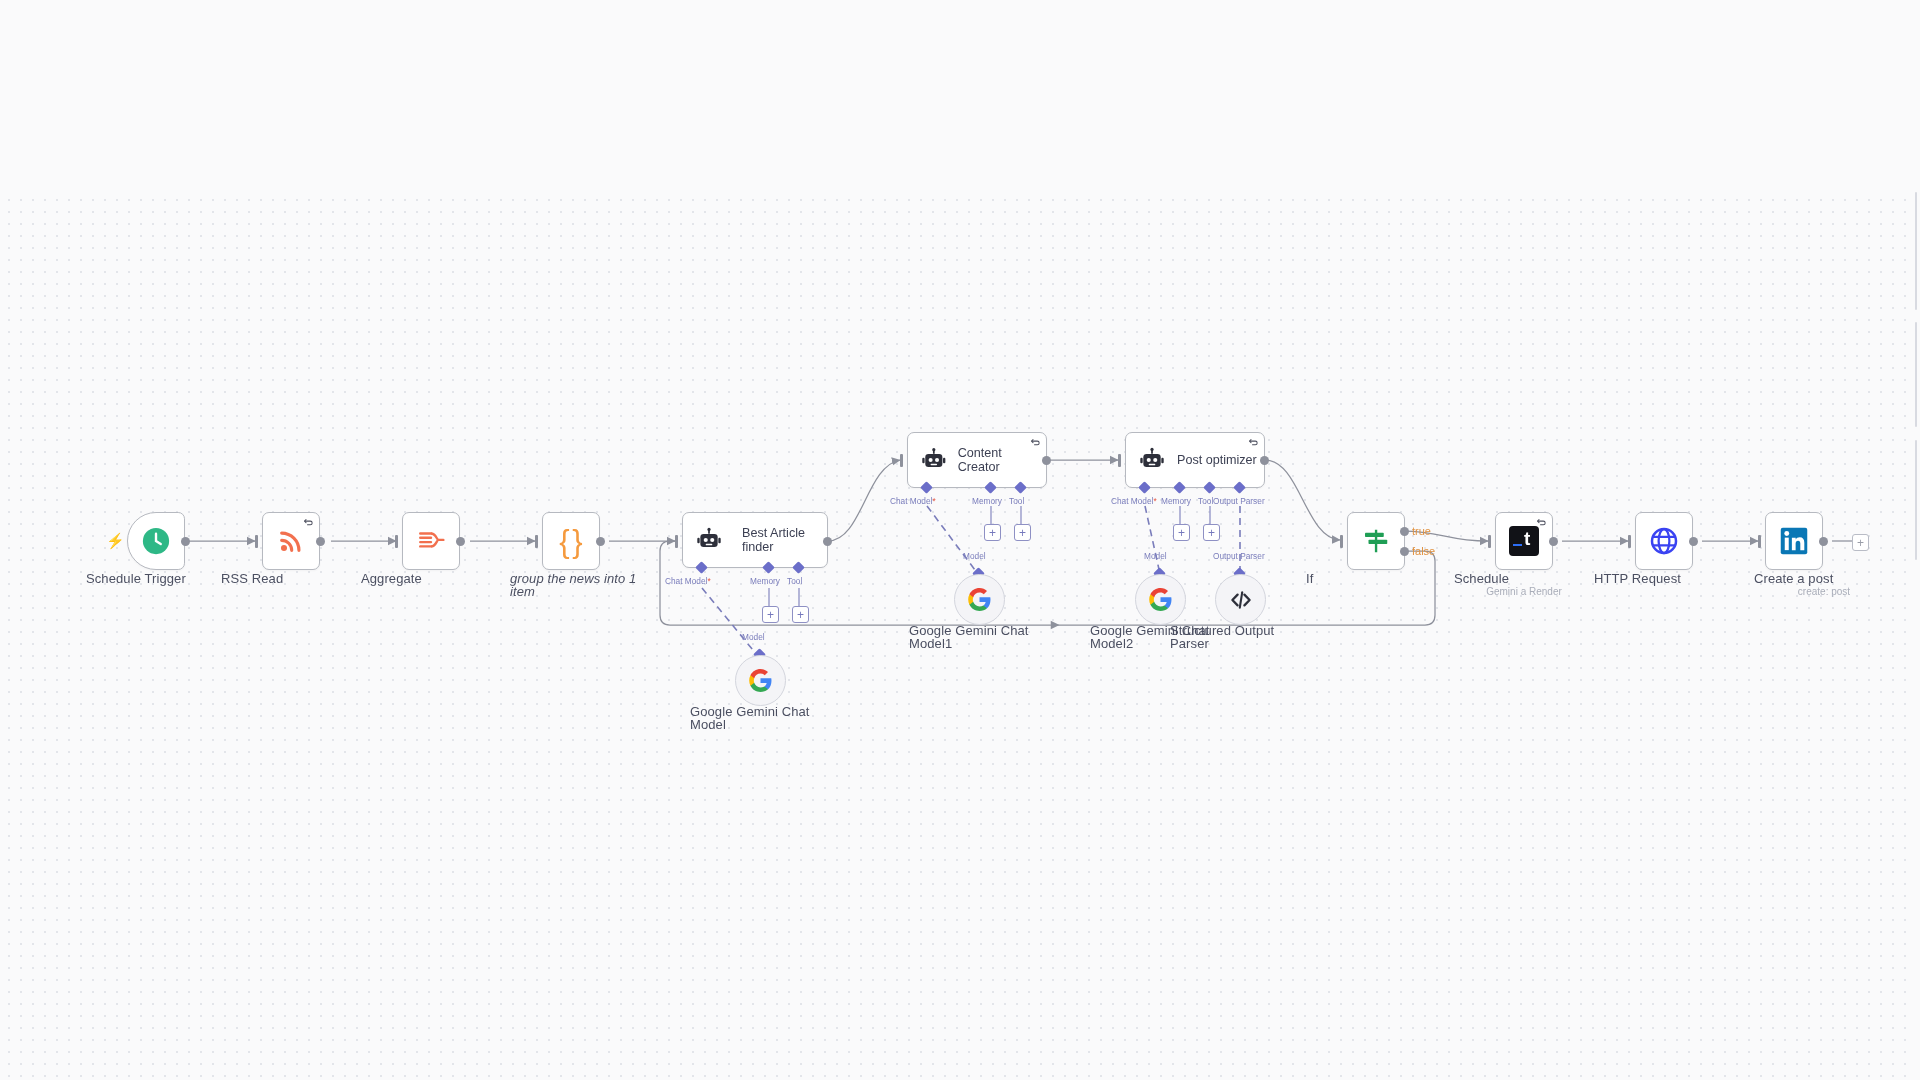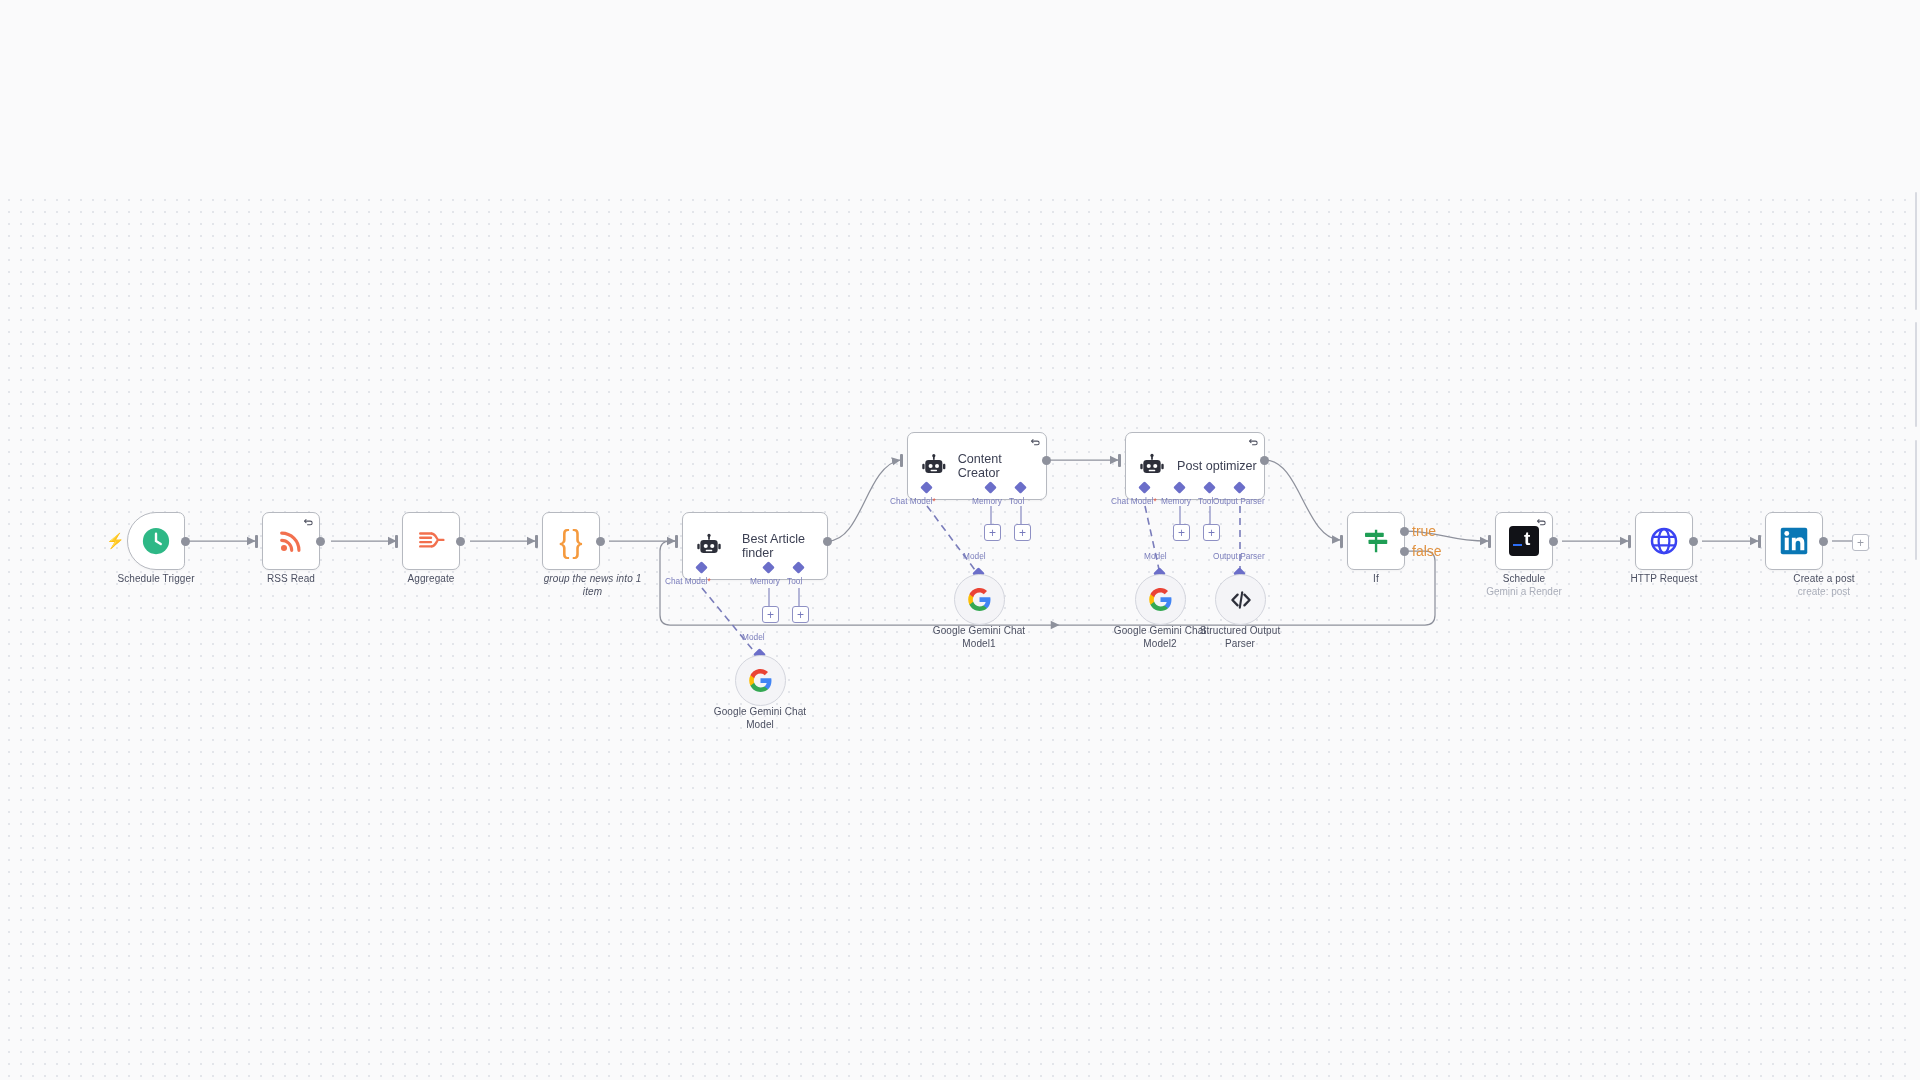--- a/index.html
+++ b/index.html
@@ -41,26 +41,25 @@
     background: #fff;
     border: 1.3px solid #b6b9c0;
     border-radius: 7px;
     display: flex;
     align-items: center;
     box-shadow: 0 1px 2px rgba(60,64,80,.045);
   }
   .nbox.sq { width: 58px; height: 58px; justify-content: center; }
   .nbox.trigger { width: 58px; height: 58px; justify-content: center;
     border-top-left-radius: 30px; border-bottom-left-radius: 30px; }
-  .nbox.wide { height: 68px; padding-left: 13px; gap: 11px; }
+  .nbox.wide { height: 56px; padding-left: 13px; gap: 11px; }
 
   .nlabel {
     position: absolute;
-    text-align: center;
-    font-size: 10px;
+    font-size: 13px;
     color: #4b4f61;
     line-height: 13px;
     letter-spacing: .1px;
     white-space: pre-line;
   }
   .nsub {
     position: absolute;
     text-align: center;
     font-size: 10px;
     color: #a9adb9;
@@ -135,21 +134,21 @@
 
   .boltin {
     position: absolute;
     color: #f2704e;
     font-size: 15px;
     line-height: 1;
   }
 
   .edgelabel {
     position:absolute;
-    font-size:14px;
+    font-size:11px;
     color:#e0913f;
     background: transparent;
     line-height:10px;
   }
 
   
   .panel-edge {
     position: absolute;
     right: 0; top: 192px;
     width: 6px; height: 888px;

